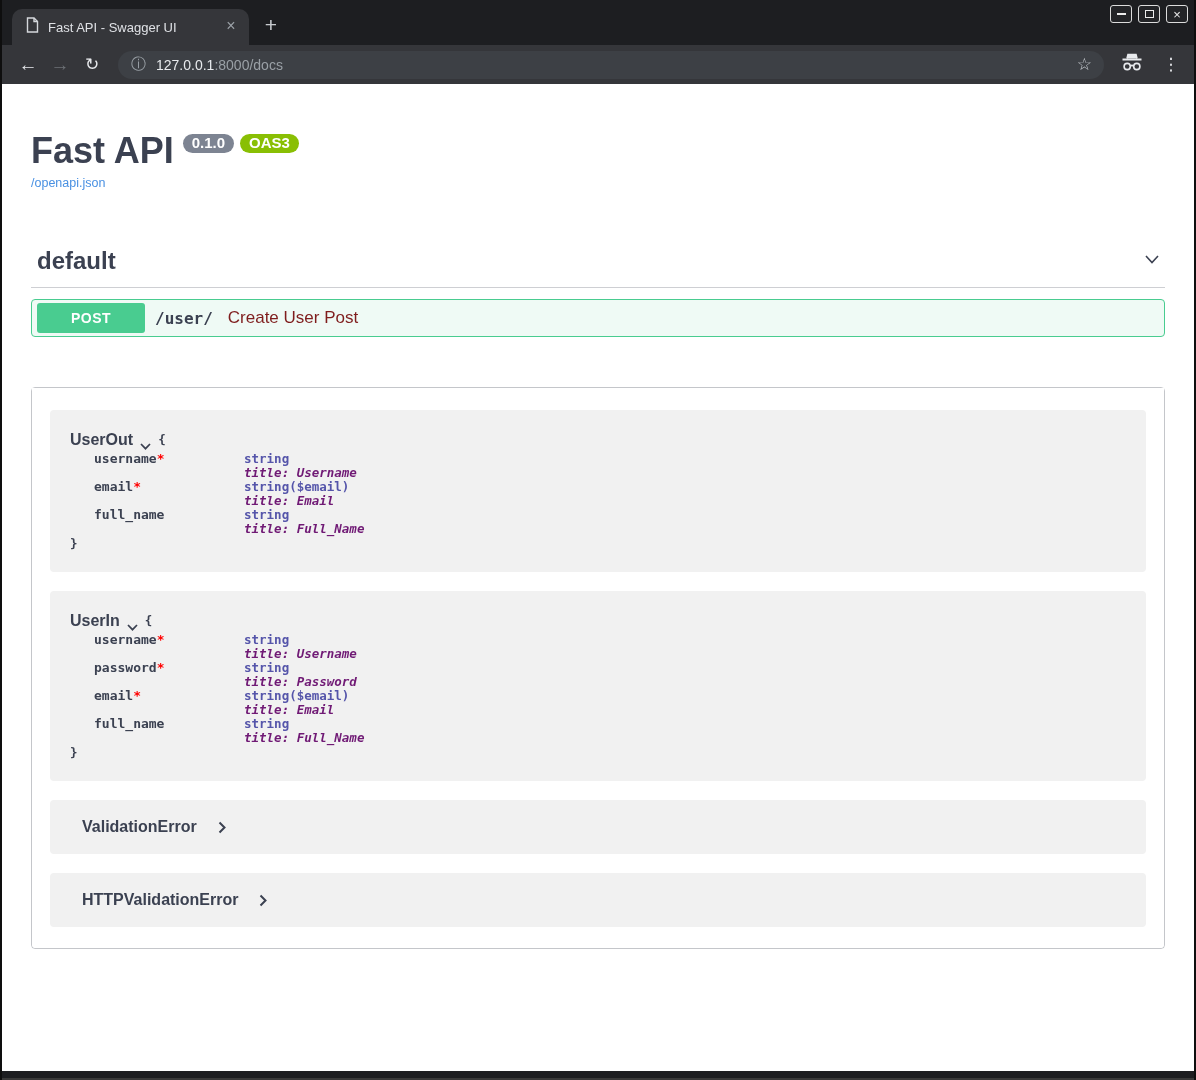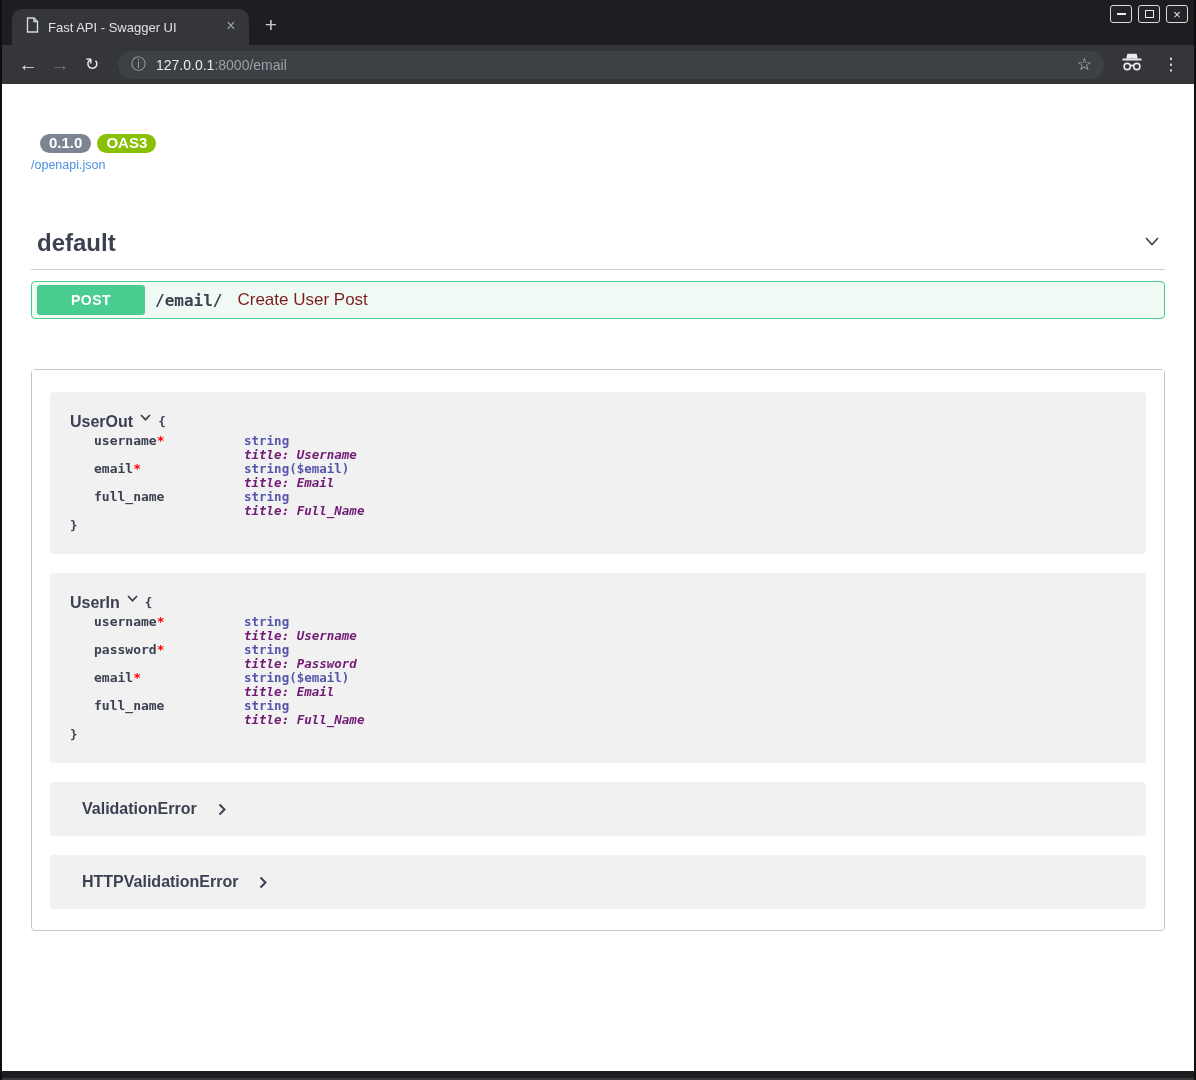--- a/index.html
+++ b/index.html
@@ -109,21 +109,21 @@
   }
   .models-title { font-size:16px; font-weight:700; color:#3b4151; }
   .models-body { padding:22px 18px 21px; background:#fff; border-radius:0 0 4px 4px; }
   .model-card {
     background:#f1f1f1; border-radius:4px; padding:20px; margin-bottom:19px;
   }
   .model-card:last-child { margin-bottom:0; }
   .model-card.collapsed {
     height:54px; display:flex; align-items:center; padding:0 32px; cursor:pointer;
   }
-  .model-head { display:flex; align-items:flex-start; line-height:20px; cursor:pointer; }
+  .model-head { display:flex; align-items:flex-end; line-height:20px; cursor:pointer; }
   .model-name { font-size:16px; font-weight:700; color:#3b4151; }
   .model-chevron { margin:2px 7px 0 7px; display:inline-flex; }
   .mono { font-family:"DejaVu Sans Mono", monospace; font-size:12.5px; color:#3b4151; font-weight:700; }
   .props { margin-top:2px; }
   .prop { display:flex; }
   .prop-name {
     margin-left:24px; width:150px; flex:none;
     font-family:"DejaVu Sans Mono", monospace; font-size:13px; line-height:14px;
     font-weight:700; color:#3b4151;
   }
@@ -163,58 +163,59 @@
       <div class="winbtn close-btn">×</div>
     </div>
   </div>
 
   <div class="navbar">
     <div class="nav-icon">←</div>
     <div class="nav-icon disabled">→</div>
     <div class="nav-icon reload">↻</div>
     <div class="omnibox">
       <span class="omni-info">ⓘ</span>
-      <span class="omni-url"><span class="omni-host">127.0.0.1</span><span class="omni-rest">:8000/email</span></span>
+      <span class="omni-url"><span class="omni-host">127.0.0.1</span><span class="omni-rest">:8000/docs</span></span>
       <span class="omni-spacer"></span>
       <span class="omni-star">☆</span>
     </div>
     <span class="incognito">
       <svg width="24" height="19" viewBox="0 0 24 19" fill="none" stroke="#e8eaed" stroke-width="1.6">
         <path d="M7 5.5 L8 1.5 H16 L17 5.5" fill="#e8eaed"></path>
         <line x1="2.5" y1="6.5" x2="21.5" y2="6.5" stroke-width="2"></line>
         <circle cx="7.2" cy="13.5" r="3.1"></circle>
         <circle cx="16.8" cy="13.5" r="3.1"></circle>
         <path d="M10.3 13 Q12 11.8 13.7 13"></path>
       </svg>
     </span>
     <div class="kebab">⋮</div>
   </div>
 
   <div class="content">
 
     <div class="title-row">
+      <h1 class="api-title">Fast API</h1>
       <span class="badges">
         <span class="badge version">0.1.0</span>
         <span class="badge oas">OAS3</span>
       </span>
     </div>
     <div class="spec-link"><span>/openapi.json</span></div>
 
     <div class="tag-header">
       <span class="tag-name">default</span>
       <span>
         <svg width="20" height="20" viewBox="0 0 20 20" fill="none" stroke="#3b4151" stroke-width="1.6">
           <polyline points="4,7 10,13.5 16,7"></polyline>
         </svg>
       </span>
     </div>
 
     <div class="opblock">
       <span class="opblock-method">POST</span>
-      <span class="opblock-path">/email/</span>
+      <span class="opblock-path">/user/</span>
       <span class="opblock-summary">Create User Post</span>
     </div>
 
     <div class="models">
       <div class="models-body">
 
         <div class="model-card">
           <div class="model-head">
             <span class="model-name">UserOut</span>
             <span class="model-chevron">

